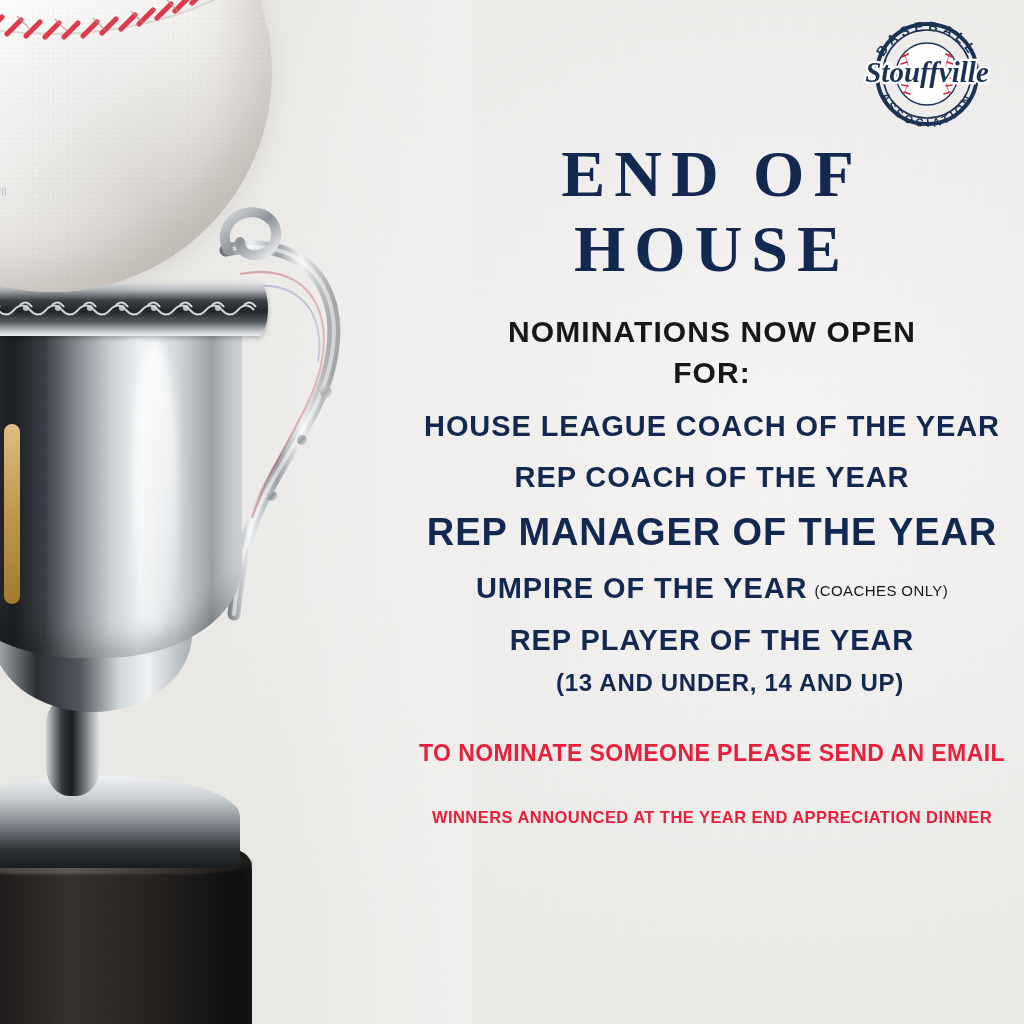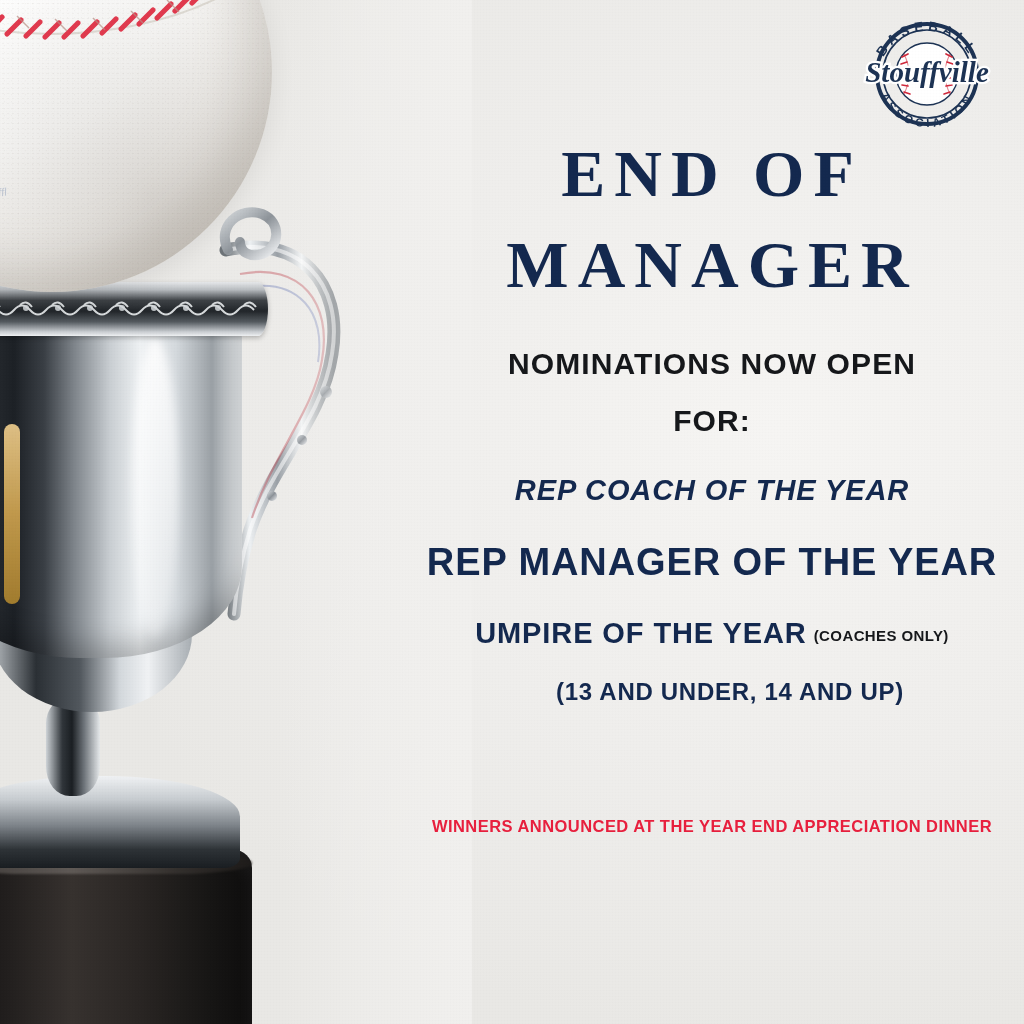--- a/index.html
+++ b/index.html
@@ -113,45 +113,44 @@
   }
 
   
   #logo{position:absolute;right:22px;top:18px;width:150px;height:112px;}
 
   
   #content{
     position:absolute;left:400px;top:0;width:624px;height:1024px;
     display:flex;flex-direction:column;align-items:center;
     text-align:left;
-    gap:16px;
   }
   .headline{
     font-family:"Liberation Serif", serif;
     color:#14294f;font-weight:700;line-height:.98;
   }
   .hl1{font-size:66px;letter-spacing:9px;margin-top:142px;}
   .hl2{font-size:66px;letter-spacing:9px;margin-top:10px;}
   .hl3{font-size:92px;letter-spacing:14px;margin-top:14px;}
 
   .open-line{
     font-weight:800;font-size:30px;letter-spacing:1.1px;color:#16181b;
     margin-top:32px;line-height:1.28;
   }
   .award{
     font-weight:800;letter-spacing:.9px;color:#14294f;line-height:1.12;
     margin-top:18px;white-space:nowrap;
   }
   .a1{font-size:29px;}
-  .a2{font-size:29px;font-style:italic;}
+  .a2{font-size:29px;}
   .a3{font-size:38px;}
   .a4{font-size:29px;}
   .a5{font-size:29px;margin-top:20px;}
   .note-small{
-    font-size:15px;font-weight:700;color:#16181b;letter-spacing:.4px;
+    font-size:15px;font-weight:400;color:#16181b;letter-spacing:.4px;
     vertical-align:2px;margin-left:7px;
   }
   .sub-paren{
     font-weight:800;font-size:24px;letter-spacing:.7px;color:#14294f;margin-top:12px;margin-left:36px;
   }
   .email-block{
     margin-top:40px;font-weight:800;font-size:23px;letter-spacing:.45px;
     color:#e8203e;line-height:1.42;
   }
   .deadline-block{
@@ -315,35 +314,38 @@
     </text>
 
     <g>
       <text x="75" y="64" text-anchor="middle" font-family="'Liberation Serif',serif" font-style="italic" font-weight="bold" font-size="29" fill="#1d3354" stroke="#ffffff" stroke-width="4.5" paint-order="stroke">Stouffville</text>
     </g>
   </svg>
 
   <div id="content">
 
     <div class="headline hl1">END OF</div>
-    <div class="headline hl2">MANAGER</div>
+    <div class="headline hl2">HOUSE</div>
 
     <div class="open-line">NOMINATIONS NOW OPEN</div>
     <div class="open-line" style="margin-top:2px">FOR:</div>
 
+    <div class="award a1">HOUSE LEAGUE COACH OF THE YEAR</div>
     <div class="award a2">REP COACH OF THE YEAR</div>
     <div class="award a3">REP MANAGER OF THE YEAR</div>
 
     <div class="award a4">
       <span>UMPIRE OF THE YEAR</span><span class="note-small">(COACHES ONLY)</span>
     </div>
 
+    <div class="award a5">REP PLAYER OF THE YEAR</div>
     <div class="sub-paren">(13 AND UNDER, 14 AND UP)</div>
 
     <div class="email-block">
+      <div>TO NOMINATE SOMEONE PLEASE SEND AN EMAIL</div>
     </div>
 
     <div class="deadline-block">
       <div>WINNERS ANNOUNCED AT THE YEAR END APPRECIATION DINNER</div>
     </div>
   </div>
 
   <div id="grain"></div>
 </div>
 

